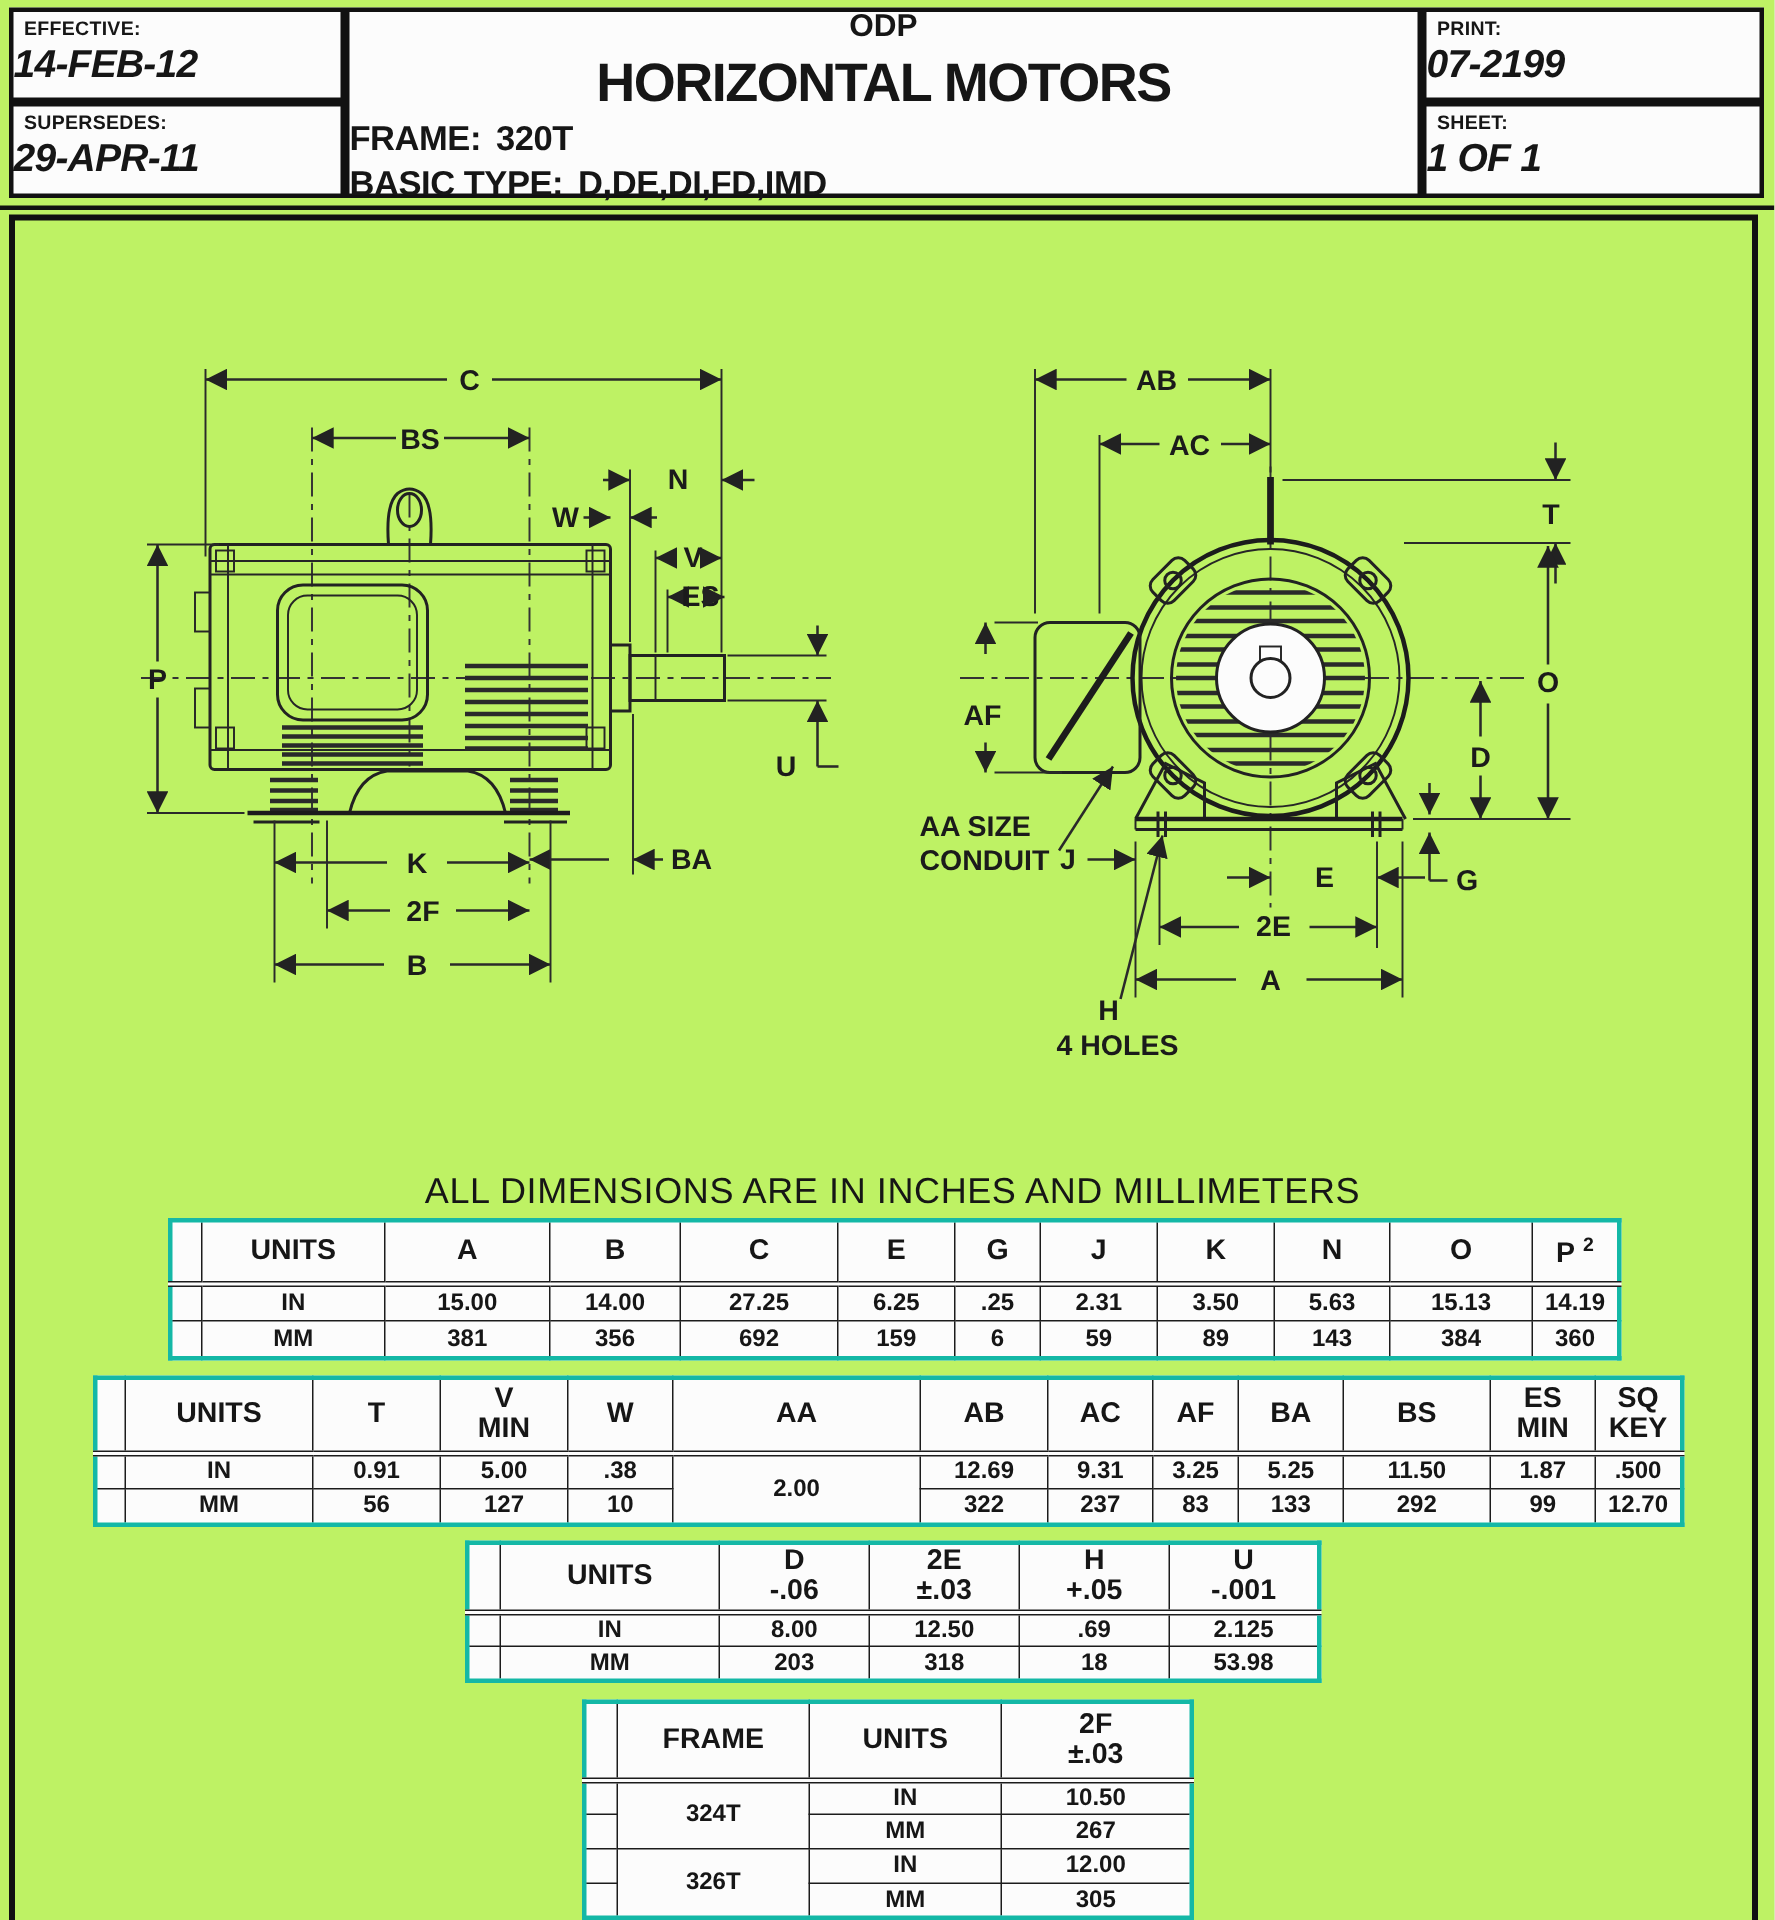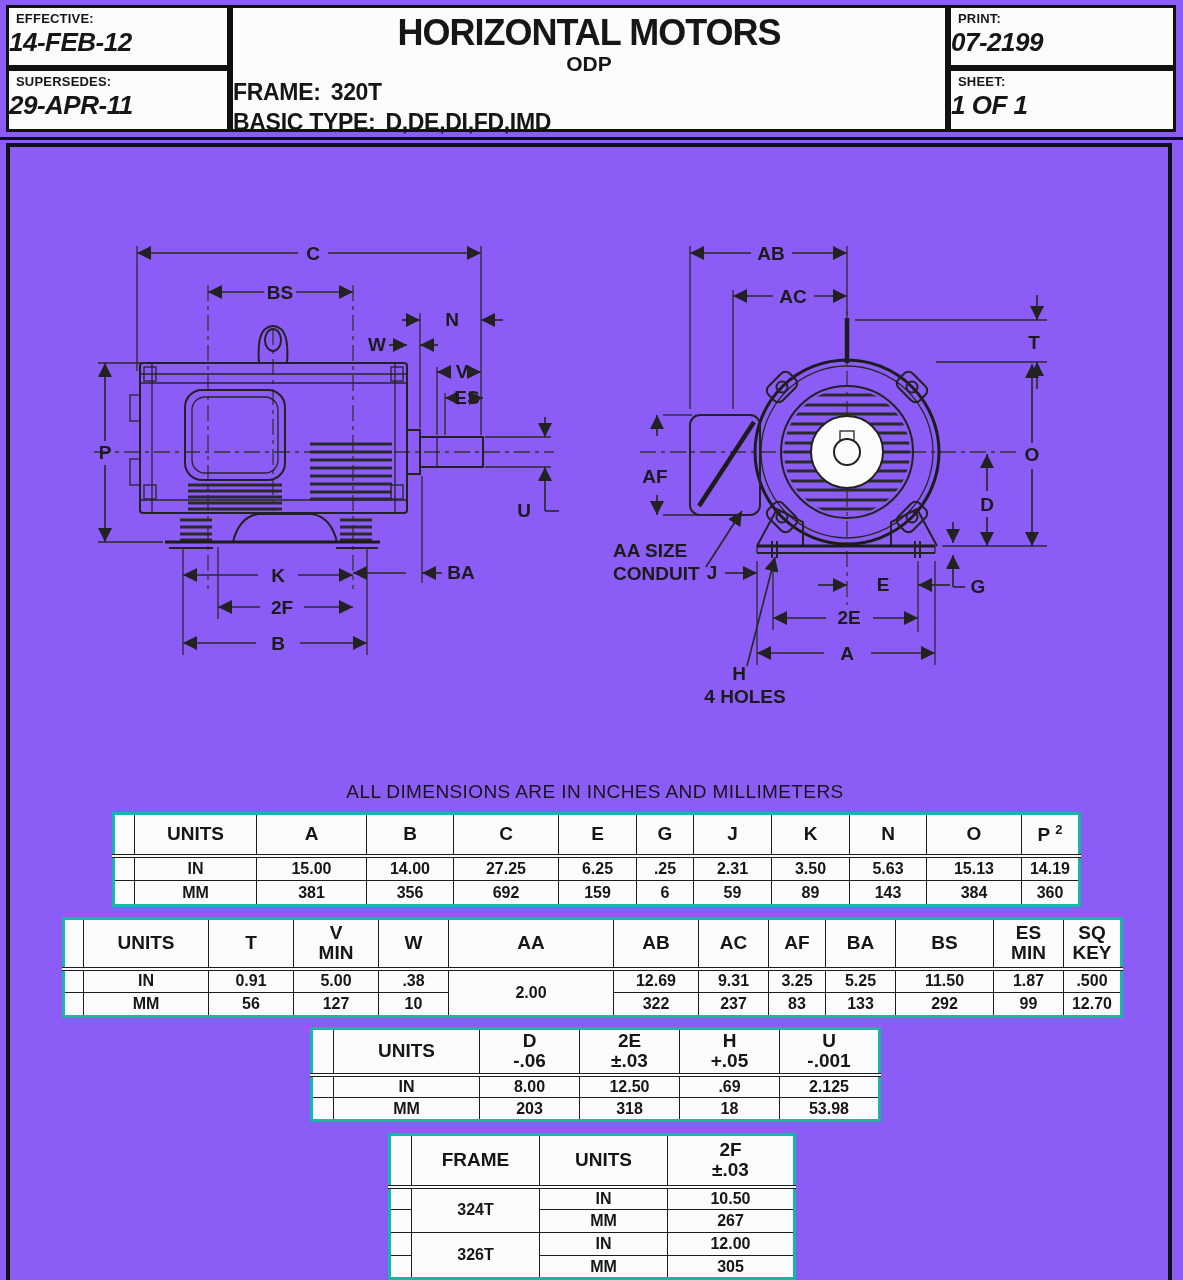--- a/index.html
+++ b/index.html
@@ -1,27 +1,27 @@
 <!DOCTYPE html>
 <html><head>
 <meta charset="utf-8">
 <style>
   html,body{margin:0;padding:0;background:#e8e8e8;}
-  #page{position:relative;width:1183px;height:1280px;background:#8b5cf6;overflow:hidden;
+  #page{position:relative;width:1183px;height:1280px;background:#bef264;overflow:hidden;
         font-family:"Liberation Sans",sans-serif;color:#161616;}
   .abs{position:absolute;box-sizing:border-box;}
   .hbox{border:3px solid #111;background:#fcfcfc;}
   .hlabel{font-size:13px;font-weight:bold;padding:3px 0 0 7px;letter-spacing:.2px;}
   .hvalue{font-size:26px;font-weight:bold;text-align:left;letter-spacing:-0.5px;margin-top:1px;font-style:italic;}
   #title-main{font-size:36px;font-weight:bold;text-align:center;letter-spacing:-1px;margin-top:4px;}
   #title-sub{font-size:21px;font-weight:bold;text-align:center;margin-top:-2px;}
   .title-line{font-size:23px;font-weight:bold;text-align:left;margin-top:3px;letter-spacing:-0.3px;}
   .title-line .val{margin-left:10px;}
   #frame{border:4px solid #111;}
-  #note{font-size:19px;letter-spacing:.4px;text-align:center;}
+  #note{font-size:24px;letter-spacing:.4px;text-align:center;}
   table.dimtable{border-collapse:collapse;table-layout:fixed;width:100%;background:#fcfcfc;}
   table.dimtable td,table.dimtable th{border:1.6px solid #1c1c1c;text-align:center;vertical-align:middle;
       padding:0;font-weight:bold;white-space:pre-line;overflow:hidden;}
   table.dimtable{border:3px solid #14b8a6;}
   .hr th{font-size:19px;line-height:1.05;border-bottom:4px double #1c1c1c !important;}
   .vr td{font-size:16px;}
   sup{font-size:13px;vertical-align:super;}
   .draw text{font-family:"Liberation Sans",sans-serif;font-size:19px;font-weight:bold;fill:#1b1b1b;}
   .s1{stroke:#262626;stroke-width:1.3;fill:none;}
   .s2{stroke:#222;stroke-width:2;fill:none;}
@@ -39,22 +39,22 @@
 
   <div class="abs hbox" style="left:6px;top:5px;width:224px;height:63px;">
     <div class="hlabel">EFFECTIVE:</div>
     <div class="hvalue">14-FEB-12</div>
   </div>
   <div class="abs hbox" style="left:6px;top:68px;width:224px;height:64px;">
     <div class="hlabel">SUPERSEDES:</div>
     <div class="hvalue">29-APR-11</div>
   </div>
   <div class="abs hbox" style="left:230px;top:5px;width:718px;height:127px;">
+    <div id="title-sub">ODP</div>
     <div id="title-main">HORIZONTAL MOTORS</div>
-    <div id="title-sub">ODP</div>
     <div class="title-line">
       <span>FRAME:</span><span class="val">320T</span>
     </div>
     <div class="title-line">
       <span>BASIC TYPE:</span><span class="val">D,DE,DI,FD,IMD</span>
     </div>
   </div>
   <div class="abs hbox" style="left:948px;top:5px;width:228px;height:63px;">
     <div class="hlabel">PRINT:</div>
     <div class="hvalue">07-2199</div>

